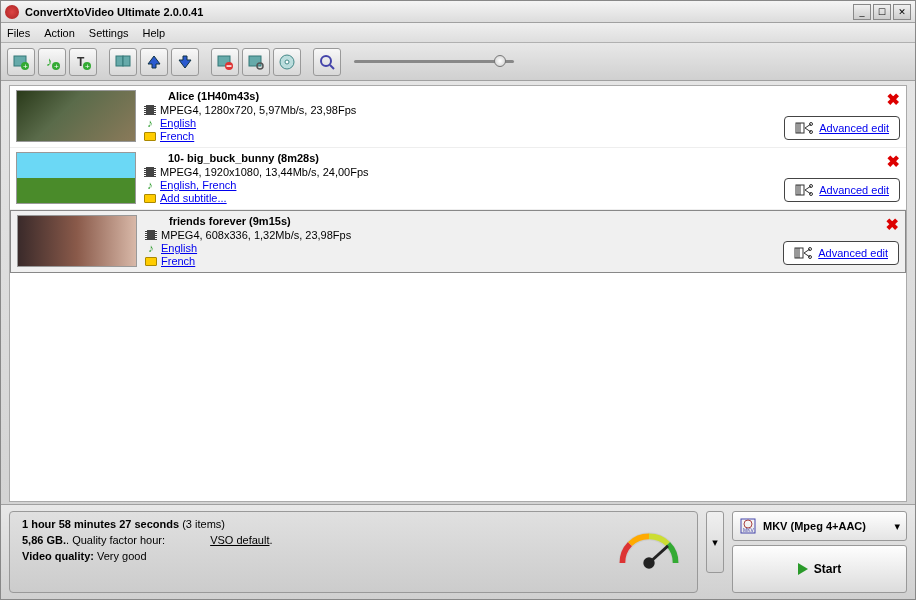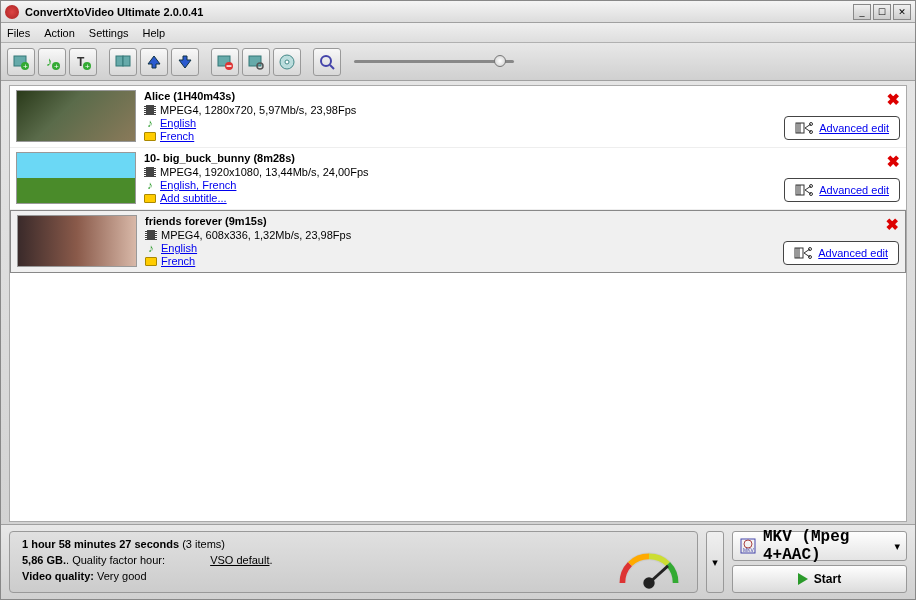--- a/index.html
+++ b/index.html
@@ -19,38 +19,38 @@
 .slider-thumb { width: 12px; height: 12px; background: radial-gradient(#fff, #ccc); border: 1px solid #777; border-radius: 50%; position: absolute; right: 8px; top: -5px; cursor: pointer; }
 .project-input { flex: 1; height: 22px; border: 1px solid #888; background: #fff; padding: 0 6px; font-size: 12px; margin-right: 4px; }
 .list-area { flex: 1; background: #fff; margin: 4px 8px 2px 8px; border: 1px solid #aaa; overflow-y: auto; }
 .list-row { display: flex; border-bottom: 1px solid #eee; padding: 4px 6px; align-items: flex-start; }
 .list-row.selected { background: #f0f0f0; border: 1px solid #888; }
 .thumb { width: 120px; height: 52px; background: #7aa; border: 1px solid #999; flex-shrink: 0; }
 .thumb.t1 { background: linear-gradient(135deg, #2a3a1a, #5a6b4a 40%, #8a7a5a); }
 .thumb.t2 { background: linear-gradient(#6bd8f5 50%, #4a8b2a 50%); }
 .thumb.t3 { background: linear-gradient(90deg, #3a2a2a, #8a5a4a 50%, #d8b8a8); }
 .row-body { flex: 1; padding: 0 8px; }
-.row-title { font-weight: bold; font-size: 11px; margin-bottom: 2px; }
+.row-title { font-weight: bold; font-size: 11px; margin-bottom: 2px; margin-left: 24px; }
 .row-meta { display: flex; align-items: center; gap: 4px; font-size: 11px; margin-bottom: 1px; }
 .mini-icon { width: 12px; height: 12px; display: inline-flex; align-items: center; justify-content: center; }
 .link { color: #0000ee; text-decoration: underline; cursor: pointer; }
 .row-right { display: flex; flex-direction: column; align-items: flex-end; gap: 8px; padding-top: 2px; }
 .close-x { color: #d00; font-size: 16px; font-weight: bold; cursor: pointer; line-height: 1; }
 .adv-edit { border: 1px solid #444; border-radius: 4px; padding: 4px 10px; display: flex; align-items: center; gap: 6px; cursor: pointer; background: #fff; }
 .adv-edit .link { font-size: 11px; }
-.footer { height: 75px; background: linear-gradient(#e8e8e8, #d0d0d0); display: flex; padding: 6px 8px; gap: 8px; border-top: 1px solid #a0a0a0; }
+.footer { height: 95px; background: linear-gradient(#e8e8e8, #d0d0d0); display: flex; padding: 6px 8px; gap: 8px; border-top: 1px solid #a0a0a0; }
 .status-panel { flex: 1; background: linear-gradient(#e0e0e0, #cccccc); border: 1px solid #999; border-radius: 4px; padding: 6px 12px; display: flex; position: relative; }
 .status-text { display: flex; flex-direction: column; gap: 4px; font-size: 11px; }
 .status-text b { font-weight: bold; }
 .gauge { width: 76px; height: 60px; position: absolute; right: 10px; top: 2px; }
 .gauge svg { width: 100%; height: 100%; }
 .chev-btn { width: 18px; height: 62px; background: linear-gradient(#f0f0f0, #d4d4d4); border: 1px solid #999; border-radius: 3px; display: flex; align-items: center; justify-content: center; cursor: pointer; }
 .right-panel { width: 175px; display: flex; flex-direction: column; gap: 4px; }
 .format-sel { height: 30px; background: linear-gradient(#fefefe, #e4e4e4); border: 1px solid #999; border-radius: 3px; display: flex; align-items: center; padding: 0 6px; gap: 6px; cursor: pointer; }
-.format-sel .fmt-label { font-weight: bold; font-size: 16px; flex: 1; font-family: Liberation Mono, monospace; }
+.format-sel .fmt-label { font-weight: bold; font-size: 11px; flex: 1; }
 .start-btn { flex: 1; background: linear-gradient(#fefefe, #dcdcdc); border: 1px solid #999; border-radius: 3px; display: flex; align-items: center; justify-content: center; gap: 6px; cursor: pointer; font-weight: bold; font-size: 12px; }
 .play-tri { width: 0; height: 0; border-left: 10px solid #2a9a2a; border-top: 6px solid transparent; border-bottom: 6px solid transparent; }
 .underline { text-decoration: underline; margin-left: 42px; }
 .icon-film { width:12px; height:10px; background:#444; position:relative; }
 .icon-film::before,.icon-film::after{content:'';position:absolute;width:2px;height:100%;background:repeating-linear-gradient(#fff 0 1px,#444 1px 2px);}
 .icon-film::before{left:0;} .icon-film::after{right:0;}
 .icon-audio { color:#2a9a2a; font-size:11px; }
 .icon-sub { width:12px;height:9px;background:#fc0;border-radius:1px;border:1px solid #a80; }
 </style>
 </head>

